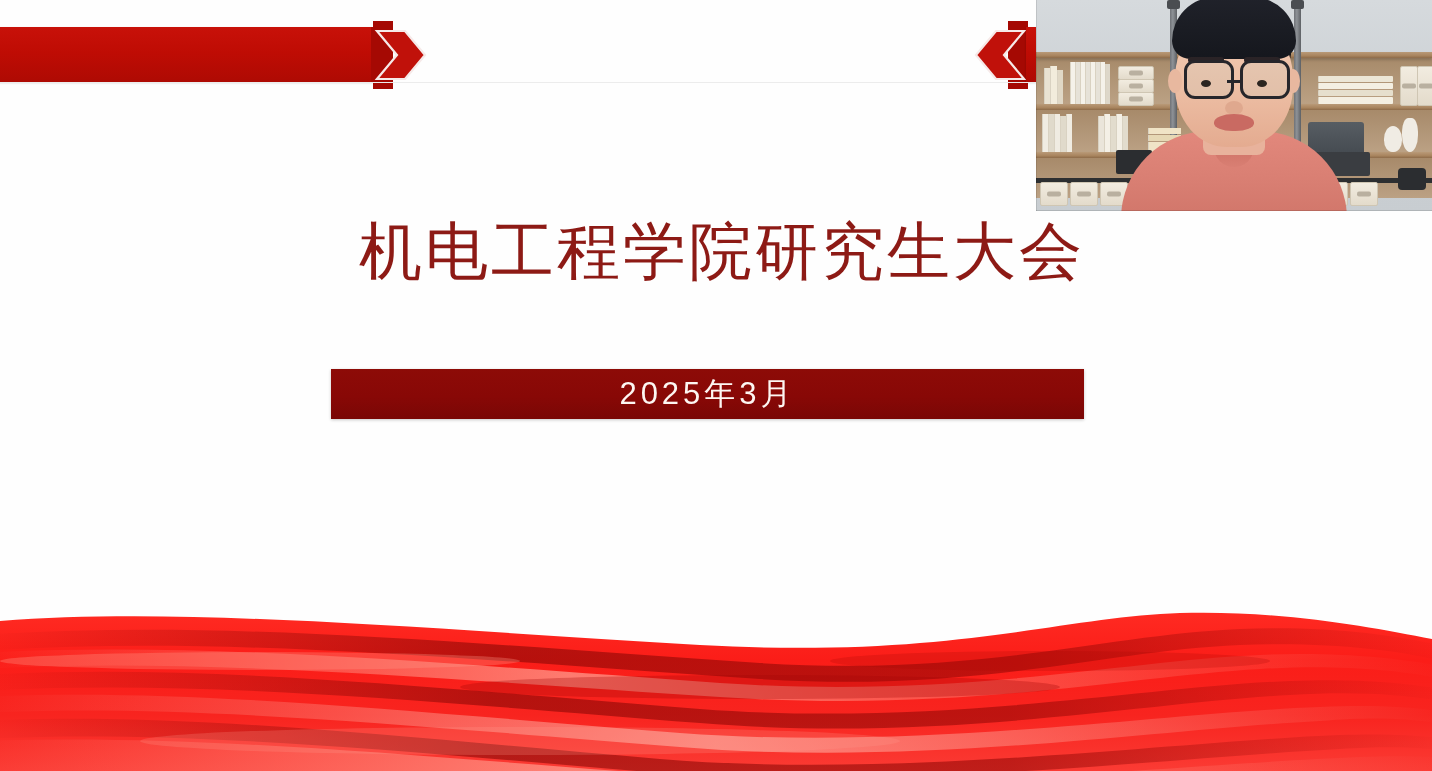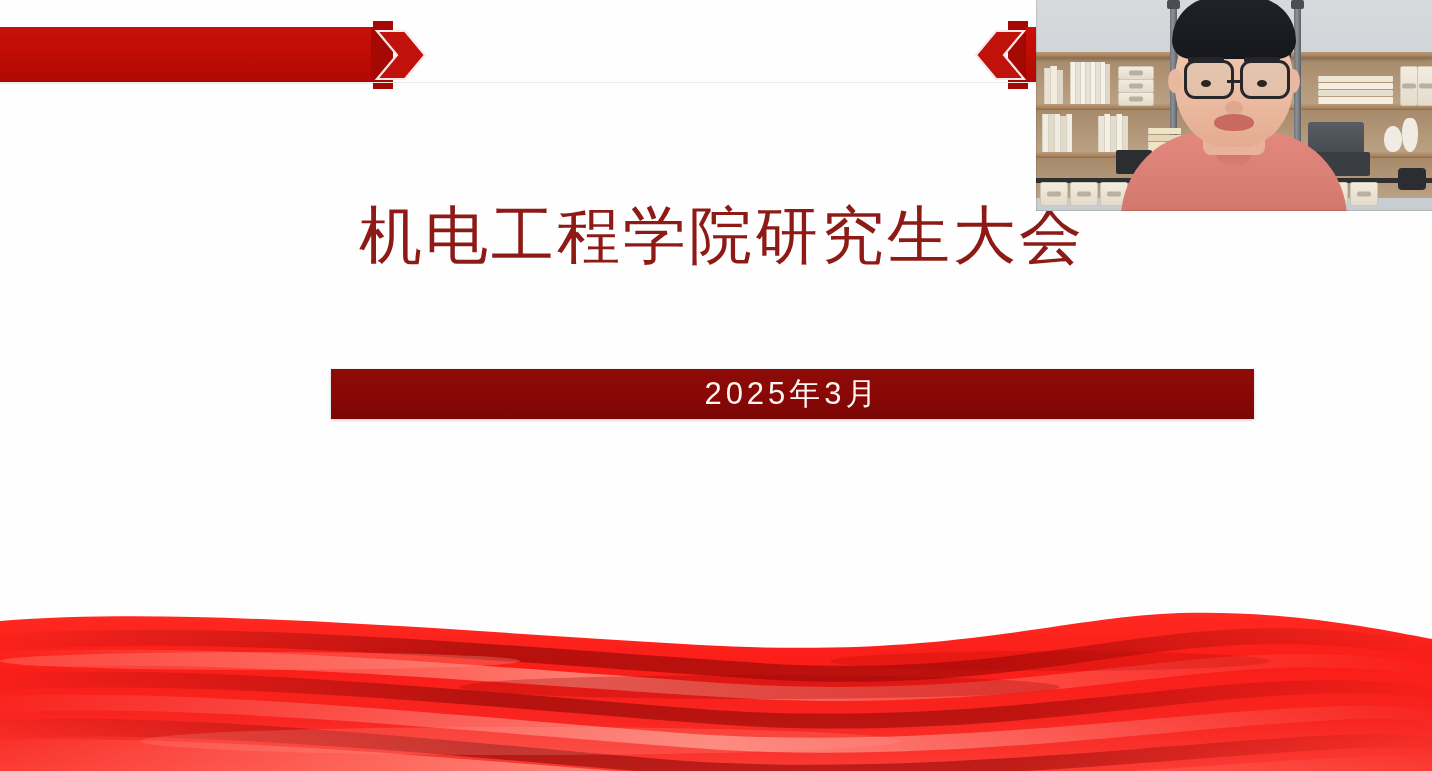--- a/index.html
+++ b/index.html
@@ -88,37 +88,37 @@
     letter-spacing: 2px;
     color: #b4544a;
     white-space: nowrap;
   }
 
   
   .main-title {
     position: absolute;
     left: 0;
     right: 0;
-    top: 193px;
+    top: 209px;
     text-align: center;
     font-family: "Liberation Sans", sans-serif;
     font-size: 63px;
     font-weight: 400;
     letter-spacing: 3px;
     color: #8d1a15;
     white-space: nowrap;
     padding-left: 12px;
   }
 
   
   .date-banner {
     position: absolute;
     left: 331px;
     top: 369px;
-    width: 923px;
+    width: 753px;
     height: 50px;
     background: linear-gradient(180deg,#8d0b07 0%, #880806 55%, #7a0705 100%);
     box-shadow: 0 1px 3px rgba(0,0,0,0.22);
     display: flex;
     align-items: center;
     justify-content: center;
   }
   .date-text {
     font-family: "Liberation Sans", sans-serif;
     font-size: 31px;

